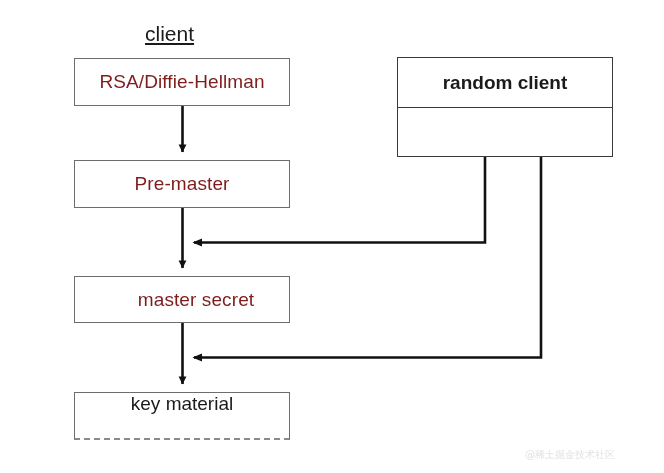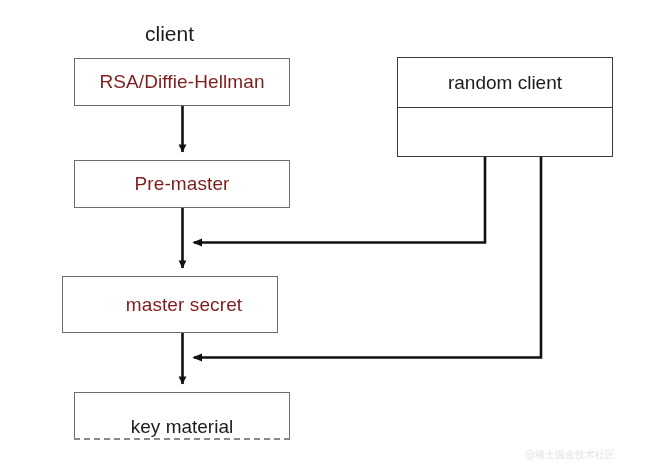--- a/index.html
+++ b/index.html
@@ -71,31 +71,32 @@
   }
   .dashed-bottom-box {
     position: absolute;
     box-sizing: border-box;
     background: #ffffff;
     border-left: 1.6px solid #6d6d6d;
     border-right: 1.6px solid #6d6d6d;
     border-top: 1.6px solid #6d6d6d;
     border-bottom: 2px dashed #8a8a8a;
     display: flex;
-    align-items: flex-end;
+    align-items: flex-start;
     justify-content: center;
     color: #1b1b1b;
     font-size: 19px;
     white-space: nowrap;
   }
   .plain-label {
     position: absolute;
     color: #1b1b1b;
     font-size: 21px;
     white-space: nowrap;
+    text-decoration: underline;
   }
   .watermark {
     position: absolute;
     color: #e2e2e2;
     font-size: 10px;
     white-space: nowrap;
     font-family: "DejaVu Sans", sans-serif;
   }
 </style>
 </head>
@@ -137,29 +138,29 @@
   <div class="plain-label" style="left:145px; top:22px;">client</div>
 
   <div class="node-box solid-border" style="left:74px; top:58px; width:216px; height:48px;">
     <span>RSA/Diffie-Hellman</span>
   </div>
 
   <div class="node-box solid-border" style="left:74px; top:160px; width:216px; height:48px;">
     <span>Pre-master</span>
   </div>
 
-  <div class="node-box solid-border" style="left:62px; top:276px; width:216px; height:57px;padding-left:28px;">
+  <div class="node-box solid-border" style="left:74px; top:276px; width:216px; height:47px;padding-left:28px;">
     <span>master secret</span>
   </div>
 
   <div class="dashed-bottom-box" style="left:74px; top:392px; width:216px; height:48px;">
     <span>key material</span>
   </div>
 
-  <div class="group-box" style="left:397px; top:57px; width:216px; height:100px;">
+  <div class="group-box" style="left:397px; top:57px; width:216px; height:100px;font-weight:bold;">
     <div class="group-cell" style="top:0px; height:49px;">
       <span>random client</span>
     </div>
     <div class="group-divider" style="top:49px;"></div>
   </div>
 
   <div class="watermark" style="left:525px; top:448px;">@稀土掘金技术社区</div>
 
 </div>
 

